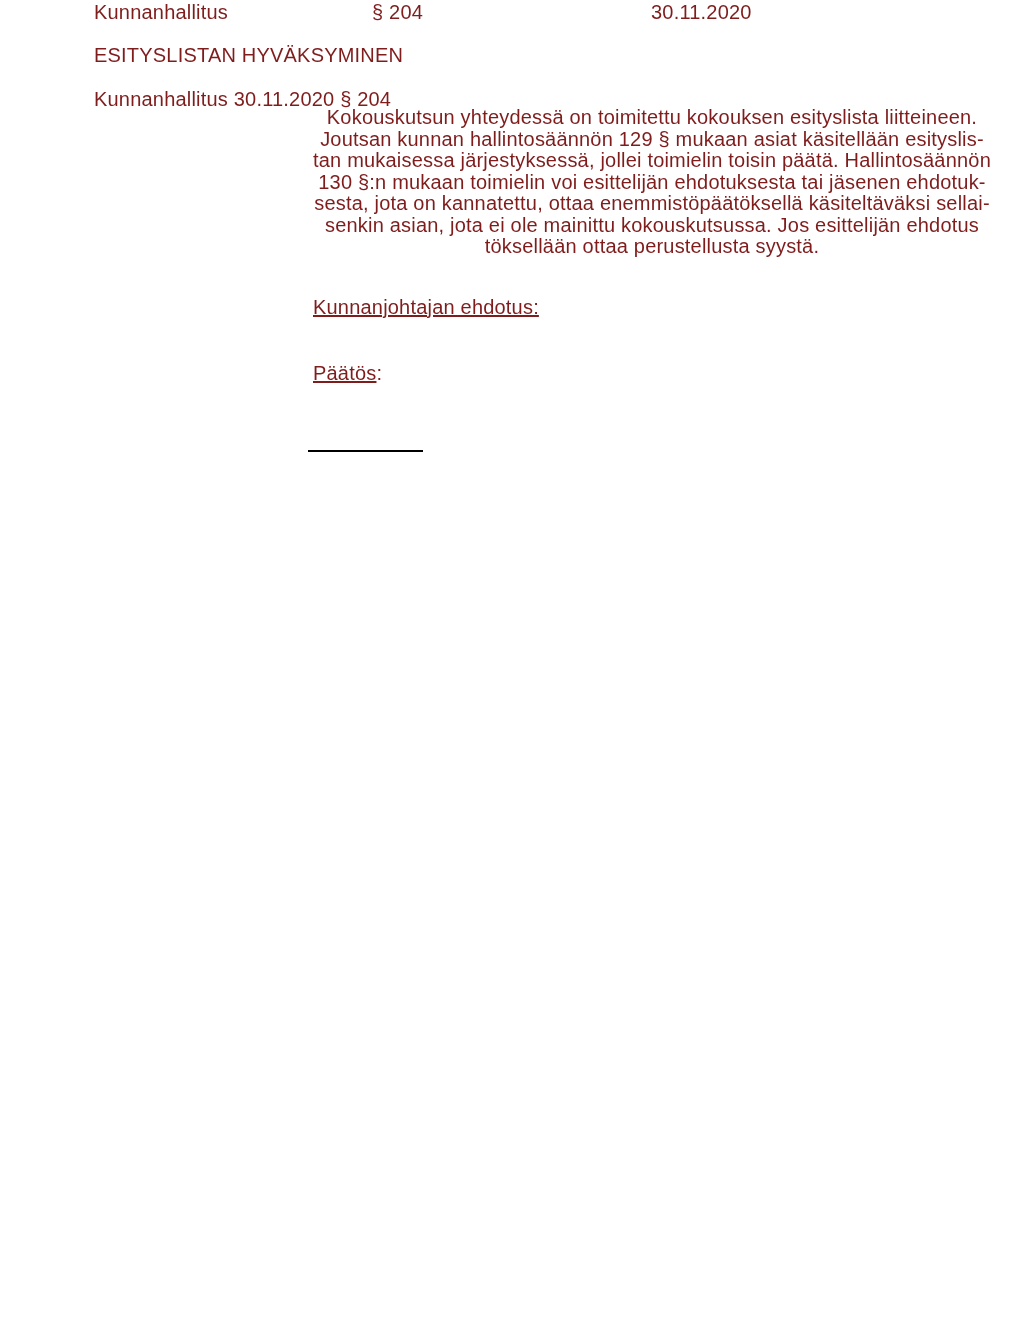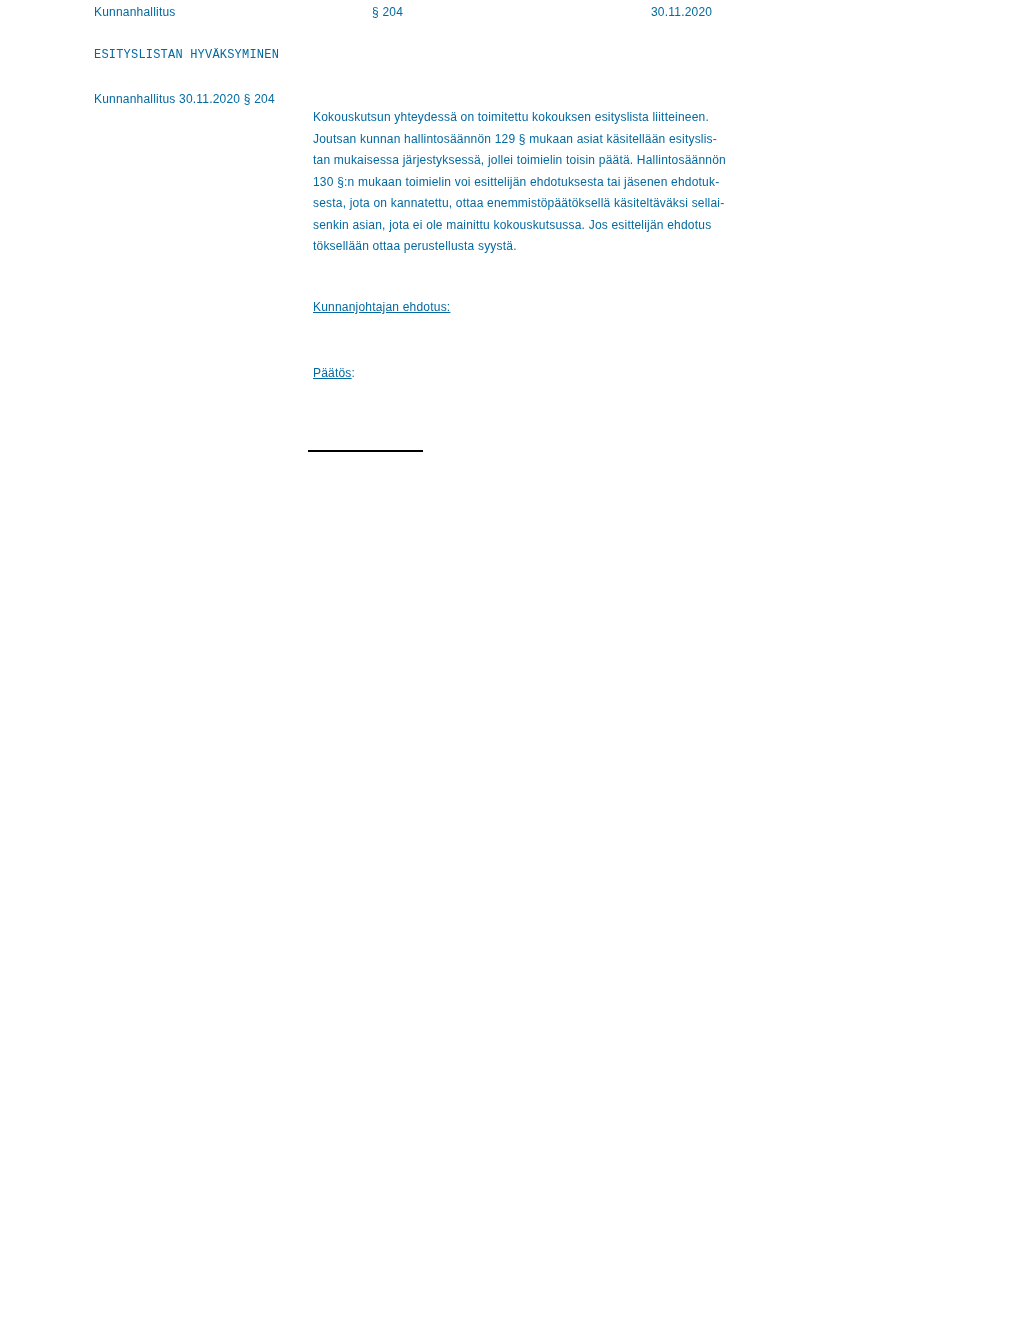--- a/index.html
+++ b/index.html
@@ -5,38 +5,38 @@
   html, body {
     margin: 0;
     padding: 0;
     background: #ffffff;
   }
   .page {
     position: relative;
     width: 1020px;
     height: 1320px;
     background: #ffffff;
-    color: #0369a1;
+    color: #7f1d1d;
     font-family: "Liberation Sans", "DejaVu Sans", sans-serif;
-    font-size: 12px;
+    font-size: 20px;
     line-height: 21.5px;
     letter-spacing: 0.2px;
     overflow: hidden;
   }
   .abs { position: absolute; white-space: nowrap; }
 
   .header-left   { left: 94px;  top: 2px; }
   .header-center { left: 372px; top: 2px; }
   .header-right  { left: 651px; top: 2px; }
 
-  .doc-title     { left: 94px;  top: 45px; font-family: Liberation Mono, monospace; }
+  .doc-title     { left: 94px;  top: 45px; }
   .subheading    { left: 94px;  top: 89px; }
 
   .body-block    { left: 313px; top: 107px; }
-  .body-block .line { white-space: nowrap; }
+  .body-block .line { white-space: nowrap; text-align: center; }
 
   .proposal-label { left: 313px; top: 297px; text-decoration: underline; }
   .proposal-text  { left: 313px; top: 319px; }
 
   .decision-label { left: 313px; top: 363px; }
   .decision-label .u { text-decoration: underline; }
 
   .decision-text  { left: 313px; top: 385px; }
 
   .signature-line {

